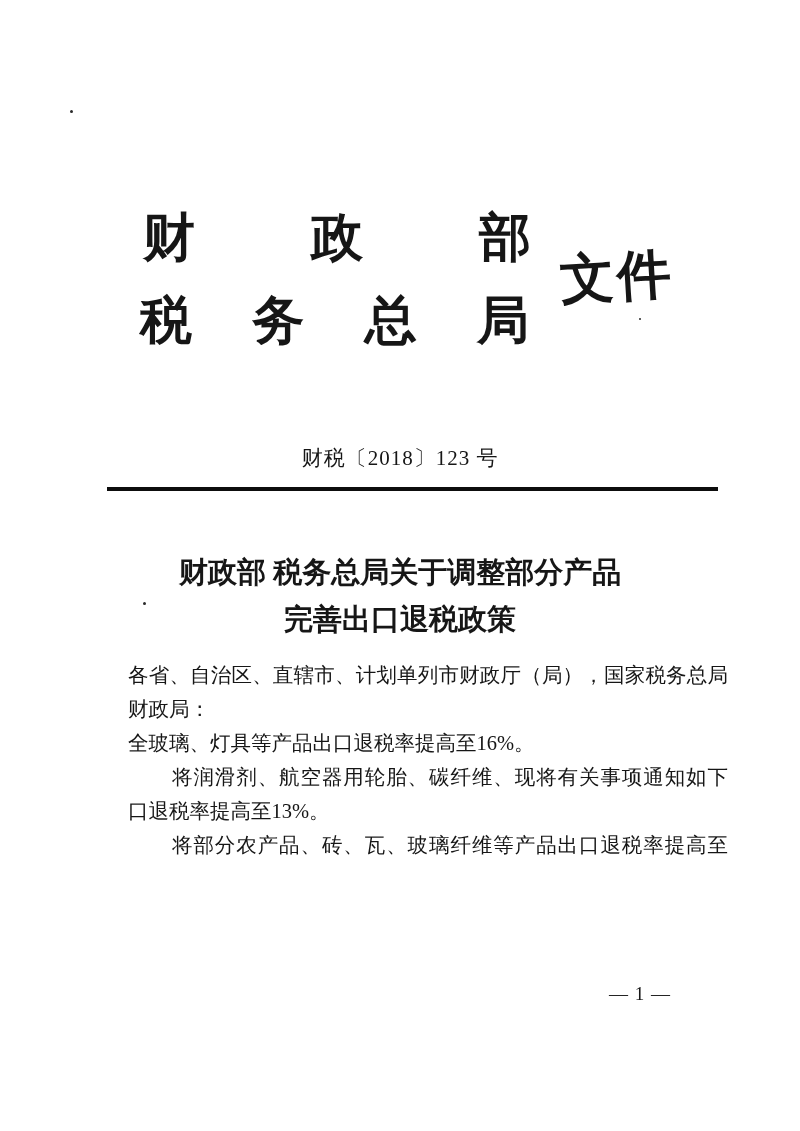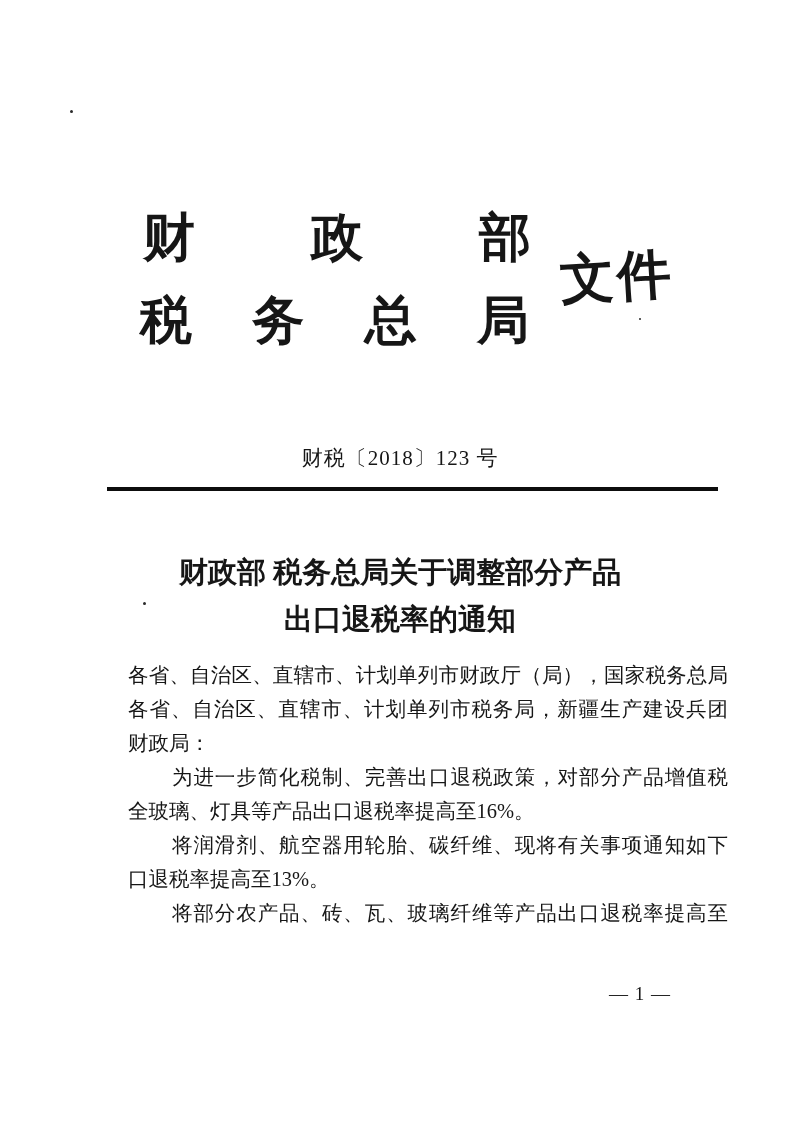--- a/index.html
+++ b/index.html
@@ -131,28 +131,26 @@
     <span>局</span>
   </div>
   <div class="doc-type">文件</div>
 
   <div class="doc-number">财税〔2018〕123 号</div>
 
   <div class="rule"></div>
 
   <div class="title">
     <div>财政部 税务总局关于调整部分产品</div>
-    <div>出口退税率的通知</div>
+    <div>完善出口退税政策</div>
   </div>
 
   <div class="body-text">
     <div class="line full">各省、自治区、直辖市、计划单列市财政厅（局），国家税务总局</div>
-    <div class="line full">各省、自治区、直辖市、计划单列市税务局，新疆生产建设兵团</div>
     <div class="line">财政局：</div>
-    <div class="line indent full">为进一步简化税制、完善出口退税政策，对部分产品增值税</div>
     <div class="line">全玻璃、灯具等产品出口退税率提高至16%。</div>
     <div class="line indent full">将润滑剂、航空器用轮胎、碳纤维、现将有关事项通知如下</div>
     <div class="line">口退税率提高至13%。</div>
     <div class="line indent full">将部分农产品、砖、瓦、玻璃纤维等产品出口退税率提高至</div>
   </div>
 
   <div class="page-num">— 1 —</div>
 
   <div class="speck speck-1"></div>
   <div class="speck speck-2"></div>

